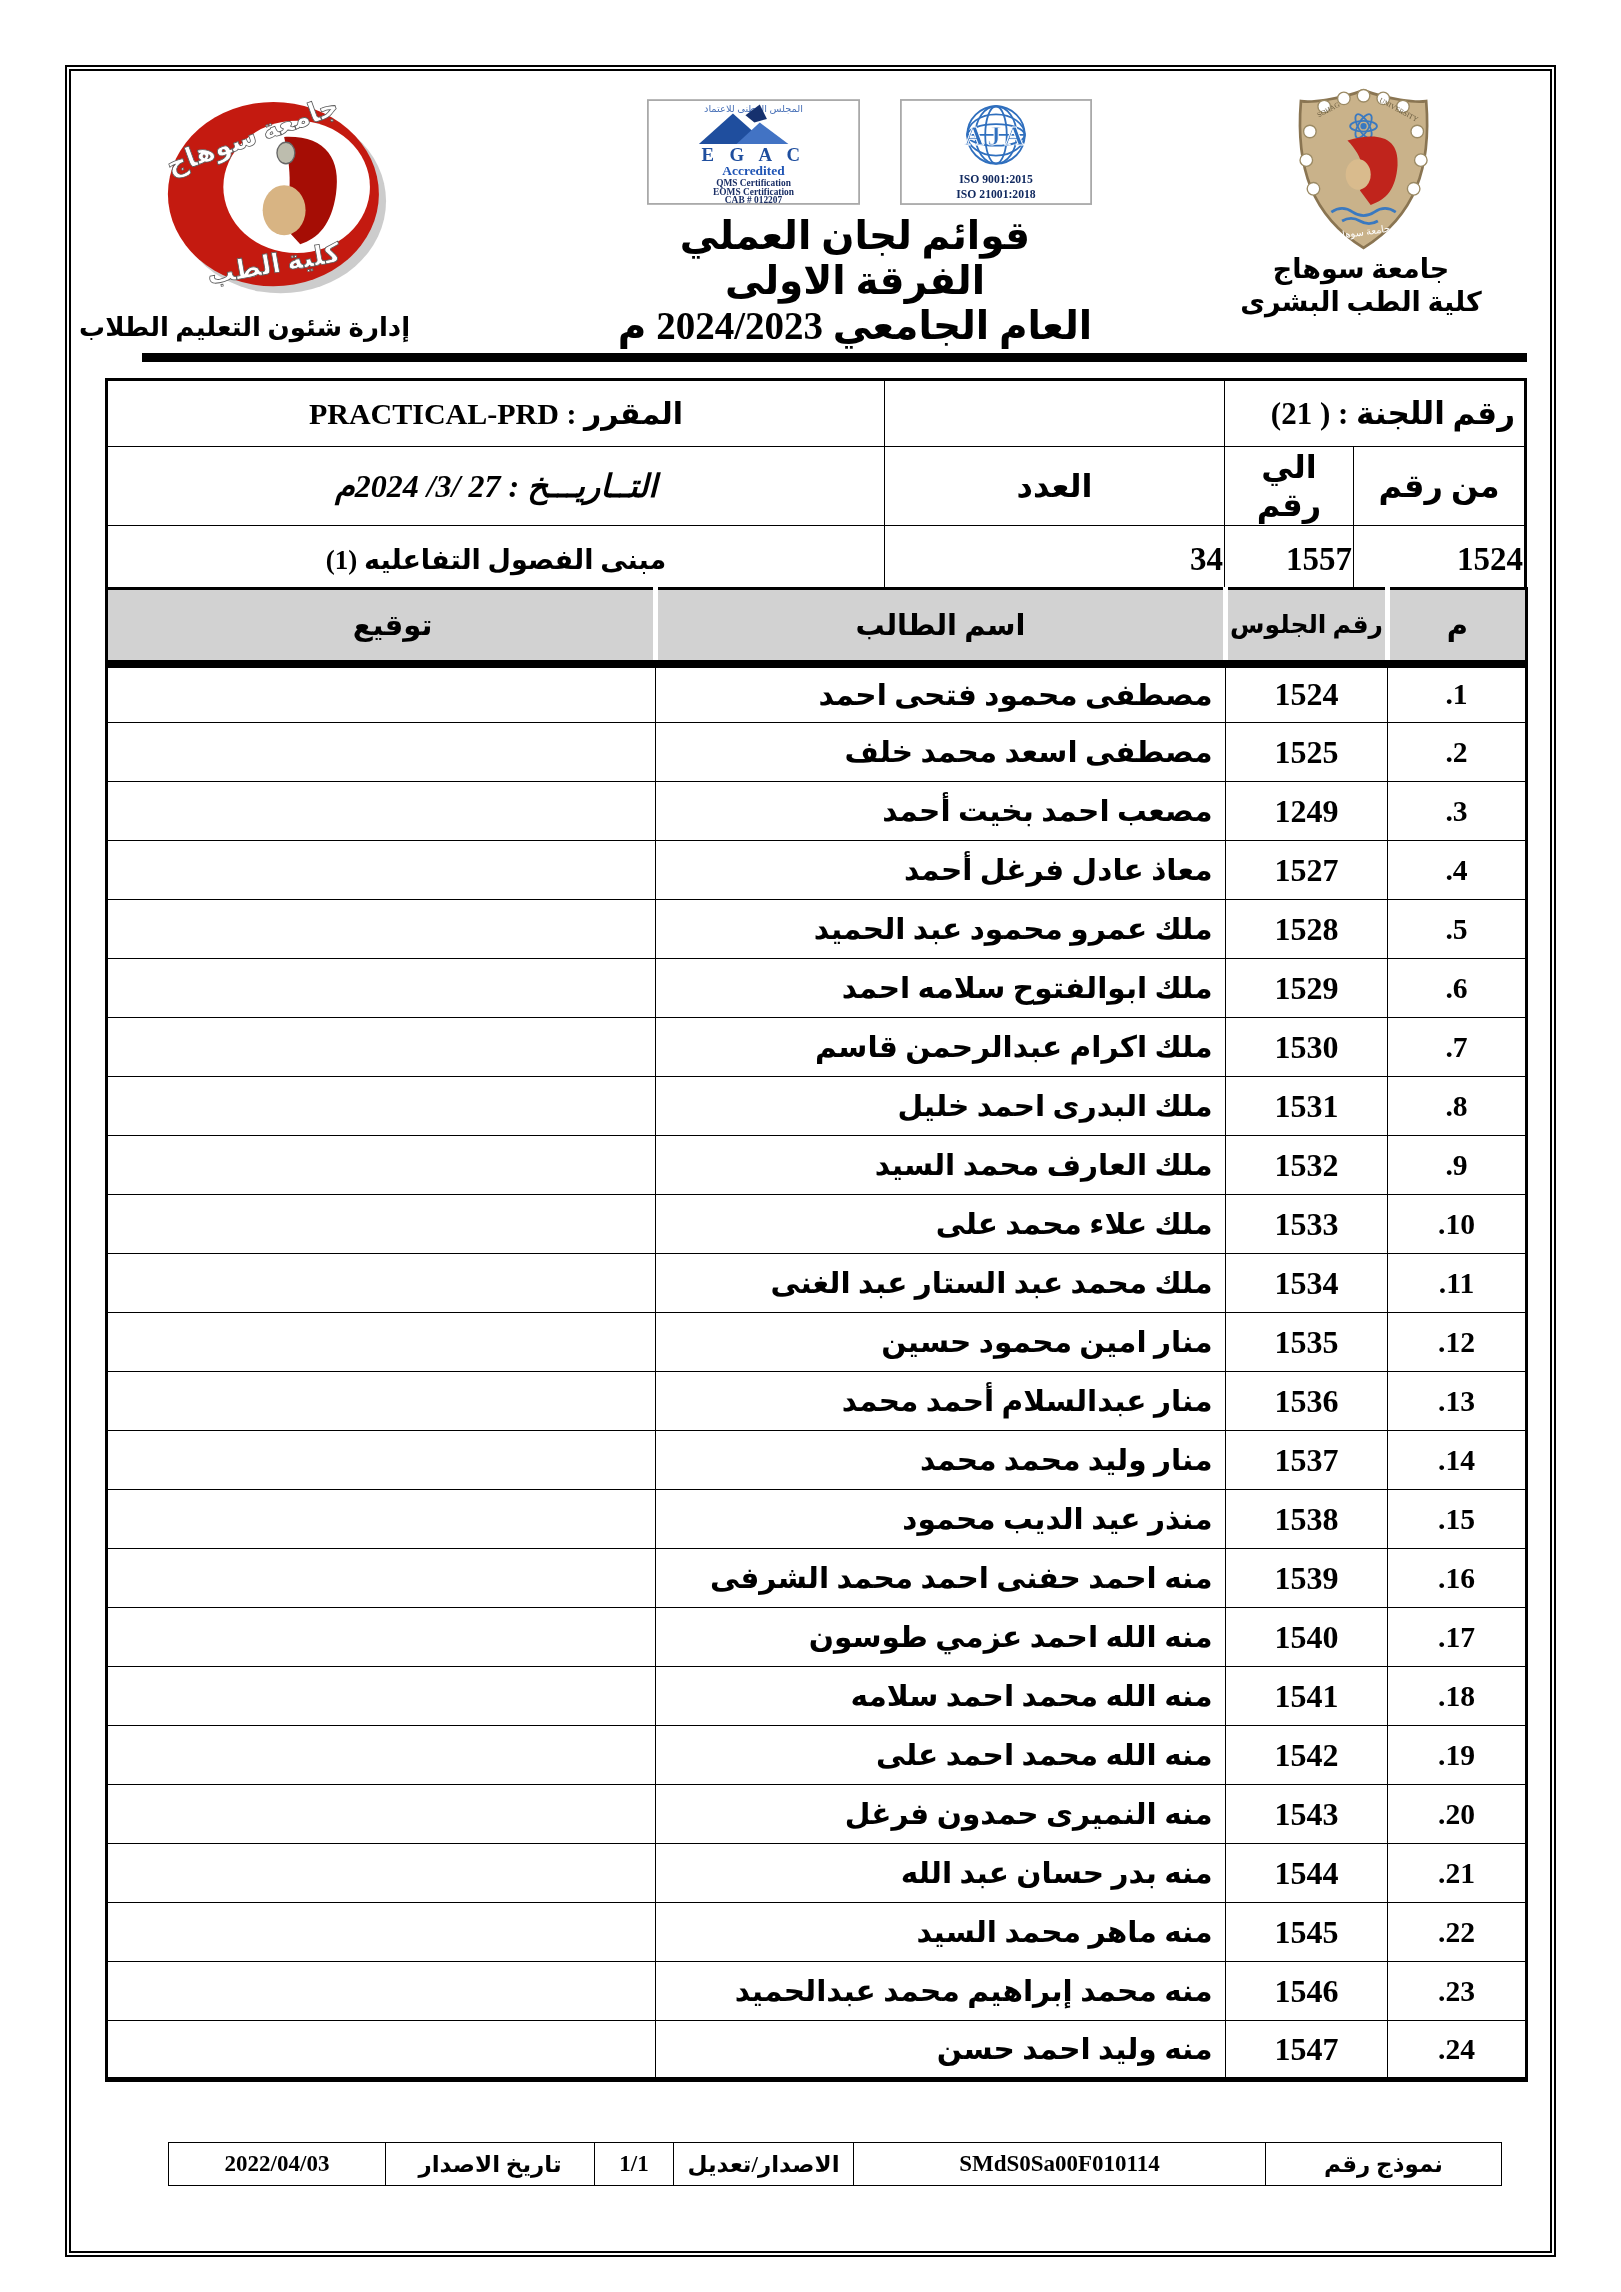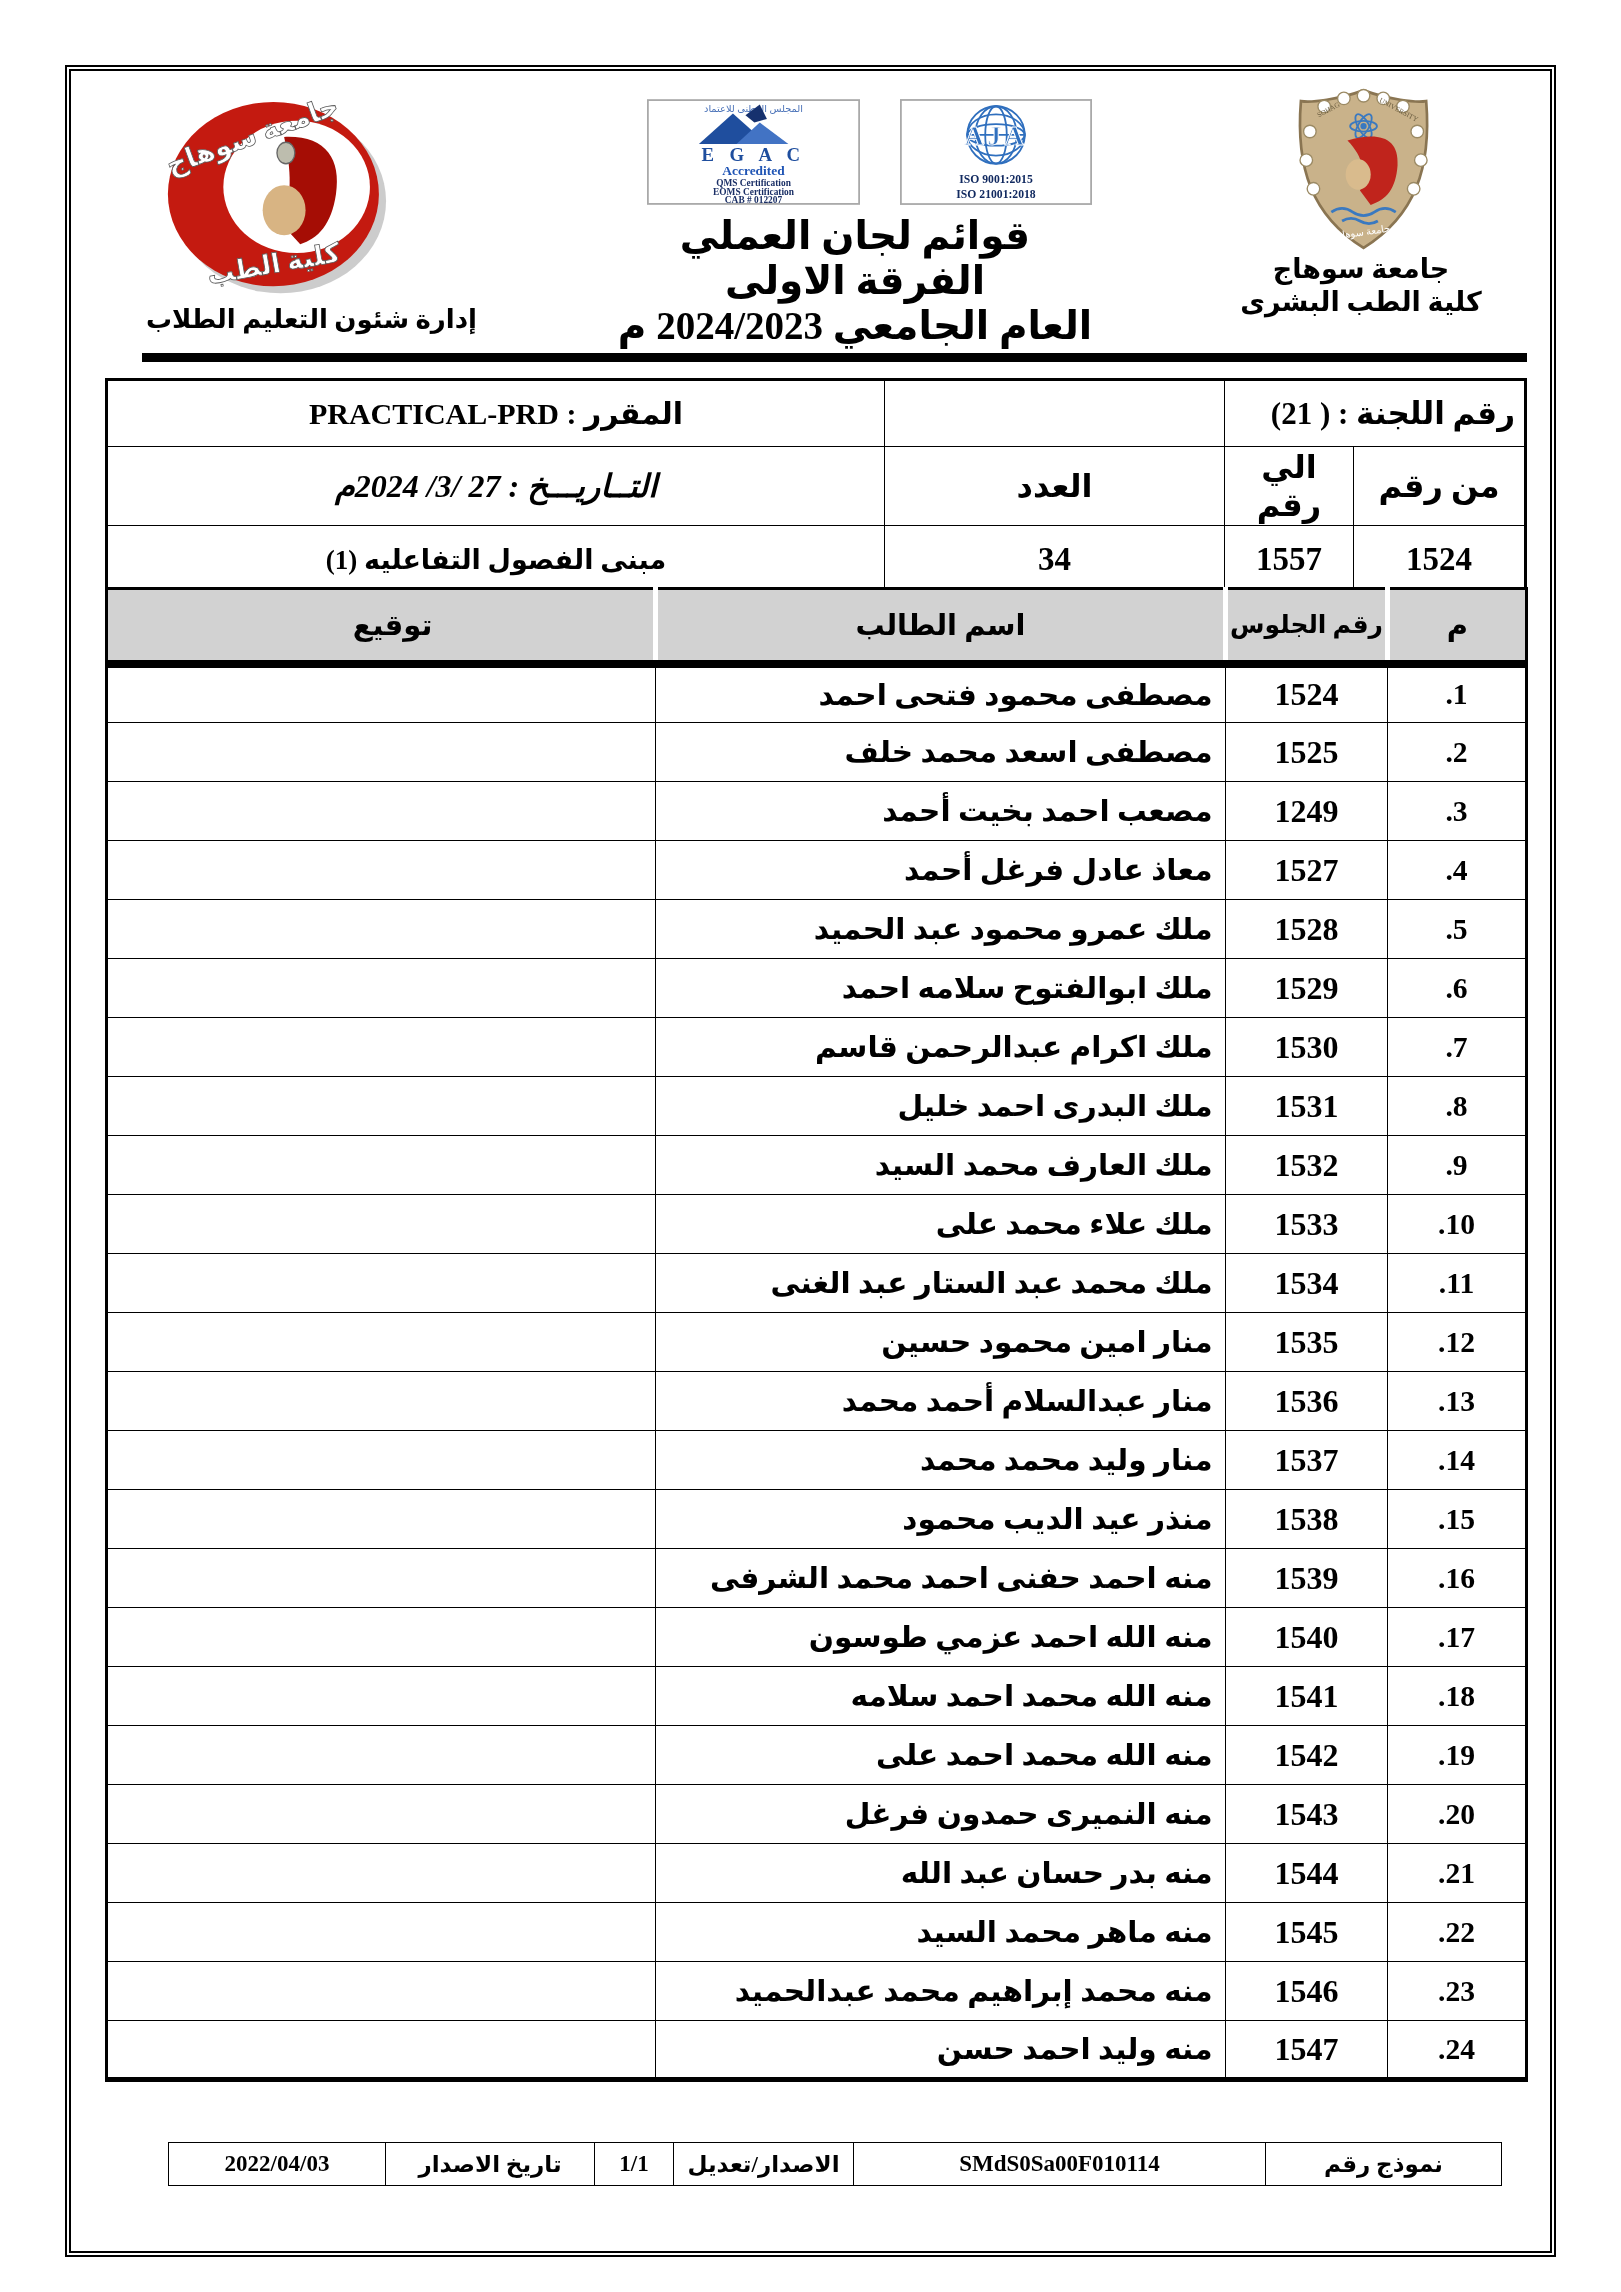--- a/index.html
+++ b/index.html
@@ -5,41 +5,41 @@
   html,body{margin:0;padding:0;background:#e8e8e8;}
   .canvas{
     position:relative;width:1622px;height:2293px;background:#ffffff;
     font-family:"Liberation Serif","DejaVu Sans",serif;color:#000;overflow:hidden;
   }
   .canvas *{box-sizing:border-box;}
   .frame{position:absolute;left:65px;top:65px;width:1491px;height:2192px;border:6.3px double #000;}
   .abs{position:absolute;}
 
   
-  .caption-left{left:79px;top:304px;width:398px;font-size:26px;font-weight:bold;text-align:right;}
+  .caption-left{left:79px;top:312px;width:398px;font-size:26px;font-weight:bold;text-align:left;}
   .titles{left:528px;top:213px;width:654px;text-align:center;font-weight:bold;}
   .titles .t{font-size:39px;line-height:45px;}
   .caption-right{left:1200px;top:253px;width:322px;text-align:center;font-weight:bold;font-size:27px;line-height:33px;}
   .rule{left:142px;top:353px;width:1385px;height:9px;background:#000;}
 
   
   table{border-collapse:collapse;table-layout:fixed;}
   td,th{overflow:hidden;}
 
   
   .info-table{left:105px;top:378px;width:1420px;border:3.6px solid #000;direction:rtl;}
   .info-table td{border:1.8px solid #000;font-weight:bold;vertical-align:middle;}
   .row-a td{height:67px;}
   .row-b td{height:68px;}
   .row-c td{height:69px;}
   .cell-committee{font-size:31px;text-align:right;padding-right:9px;}
   .cell-course{font-size:30px;text-align:center;}
   .cell-label{font-size:32px;text-align:center;}
   .cell-date{font-size:32px;text-align:center;font-style:italic;}
-  .cell-num{font-size:33px;text-align:center;font-family:"Liberation Serif",serif;}
+  .cell-num{font-size:33px;text-align:right;font-family:"Liberation Serif",serif;}
   .cell-loc{font-size:27px;text-align:center;margin-left:24px;}
 
   
   .main-table{left:105px;top:587px;width:1420px;border:3.6px solid #000;direction:rtl;}
   .main-table thead th{
     background:#d2d2d2;height:75px;font-size:29px;font-weight:bold;text-align:center;
     vertical-align:middle;border-bottom:8px solid #000;border-left:5.4px solid #fff;
   }
   .main-table thead th:last-child{border-left:none;padding-left:25px;}
   .main-table thead th.h-seat{font-size:25px;}

